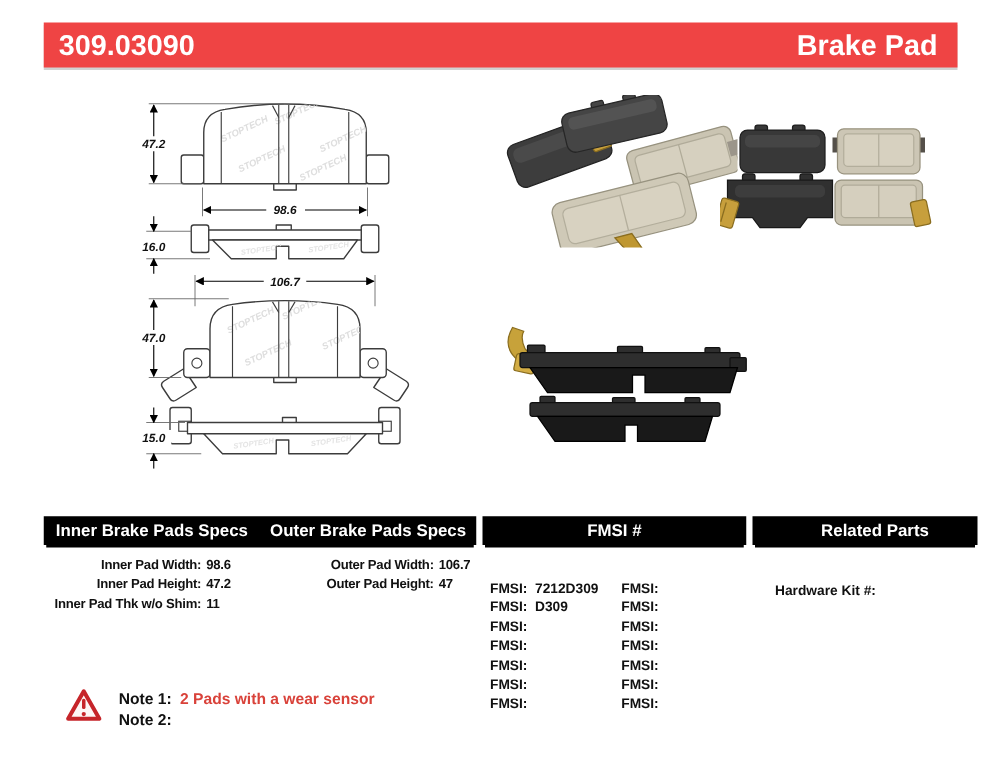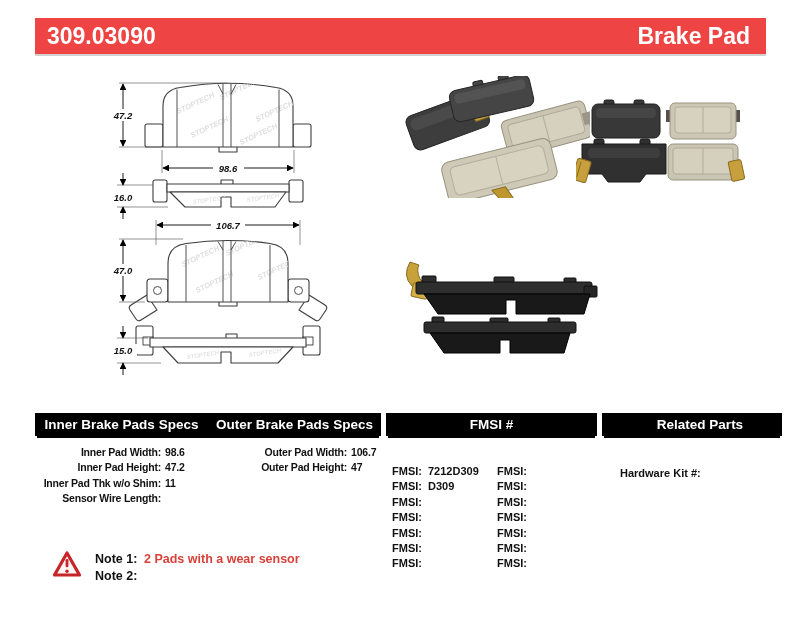--- a/index.html
+++ b/index.html
@@ -281,23 +281,20 @@
   <div class="spec-col inner-col">
     <div class="spec-row">
       <span class="lab">Inner Pad Width:</span><span class="val">98.6</span>
     </div>
     <div class="spec-row">
       <span class="lab">Inner Pad Height:</span><span class="val">47.2</span>
     </div>
     <div class="spec-row">
       <span class="lab">Inner Pad Thk w/o Shim:</span><span class="val">11</span>
     </div>
-    <div class="spec-row">
-      <span class="lab">Sensor Wire Length:</span><span class="val"></span>
-    </div>
   </div>
 
   <div class="spec-col outer-col">
     <div class="spec-row">
       <span class="lab">Outer Pad Width:</span><span class="val">106.7</span>
     </div>
     <div class="spec-row">
       <span class="lab">Outer Pad Height:</span><span class="val">47</span>
     </div>
   </div>

